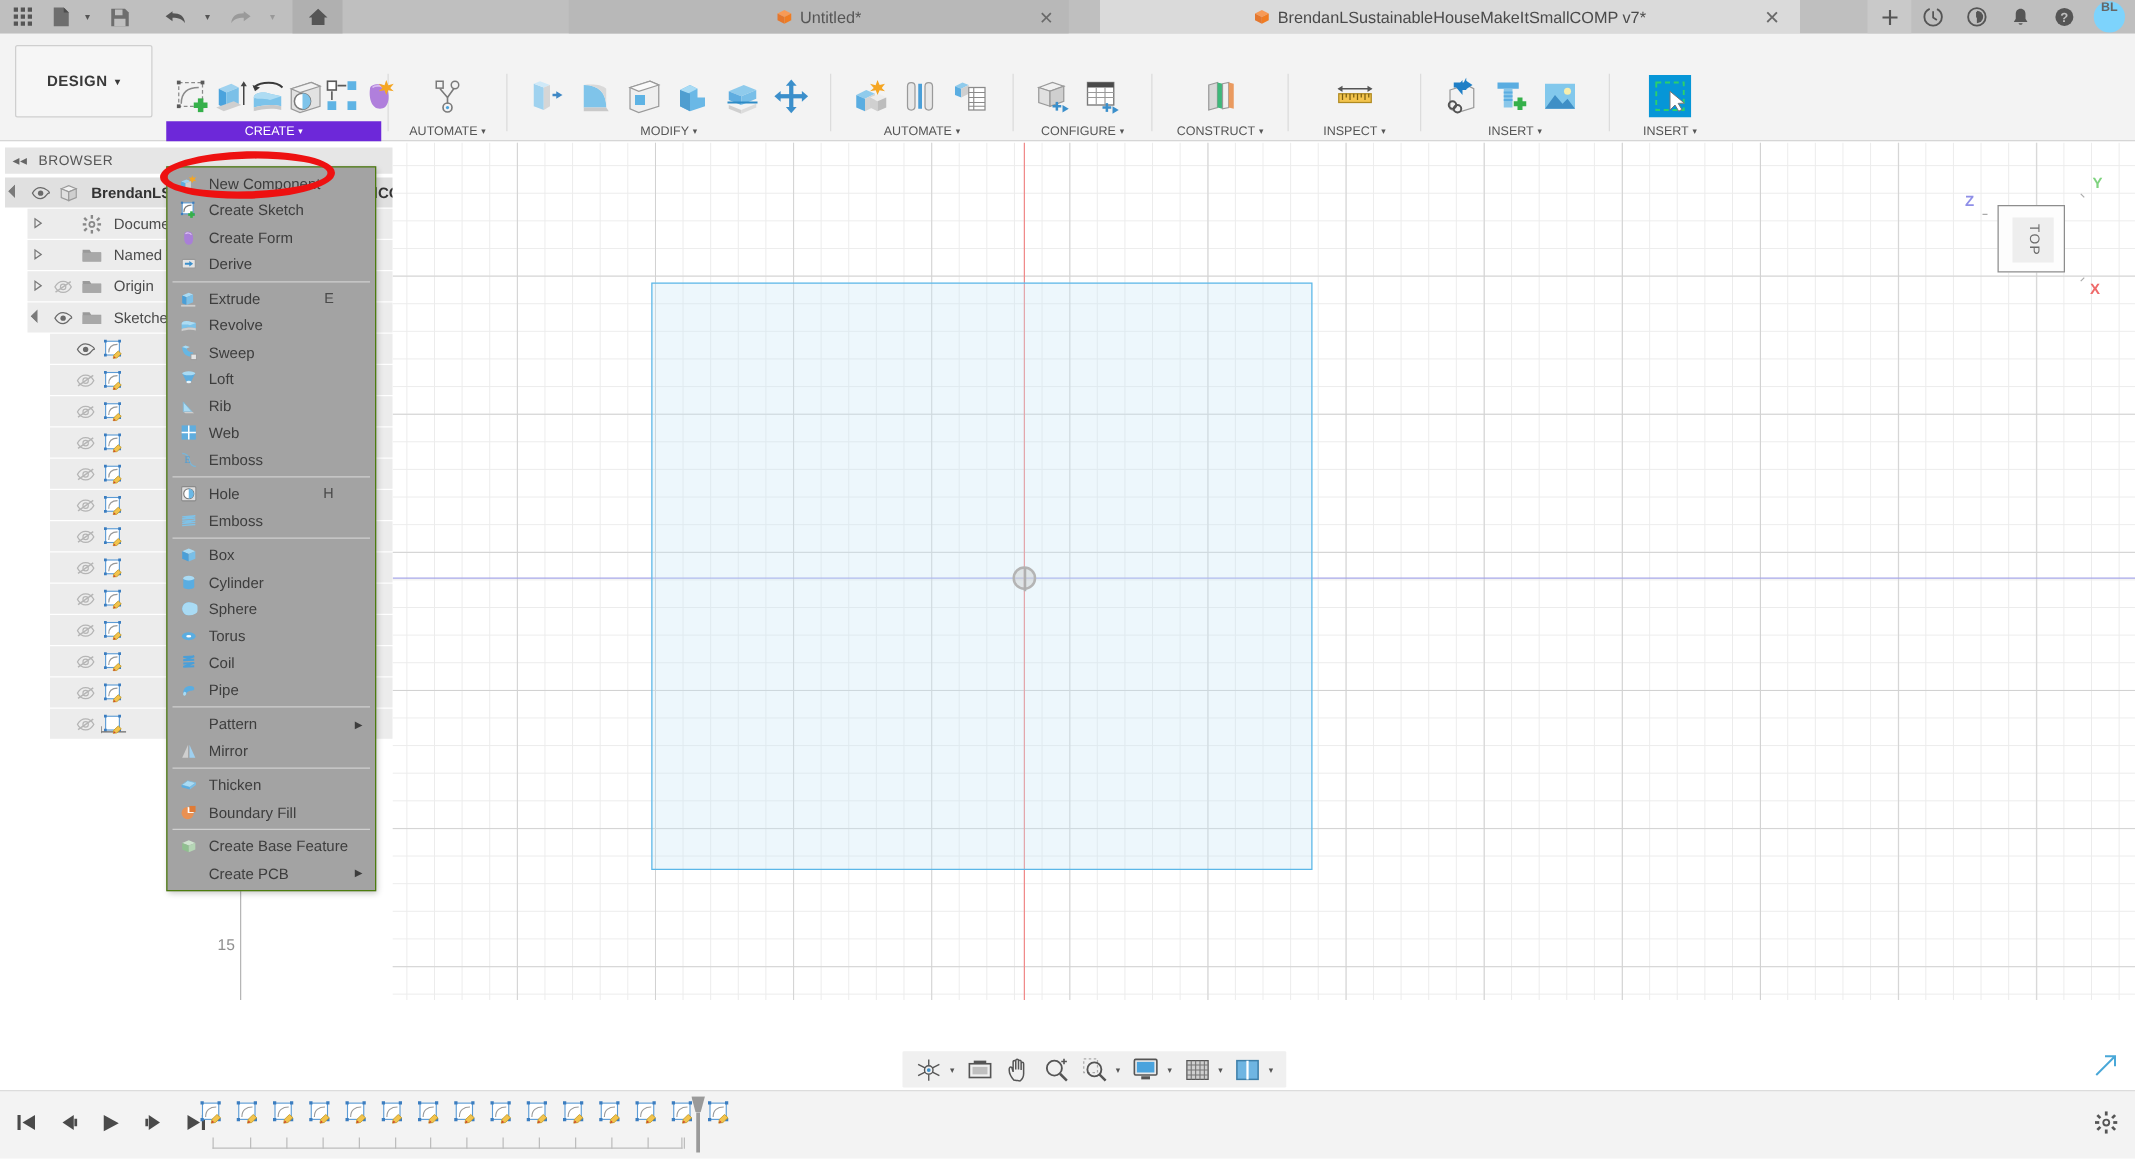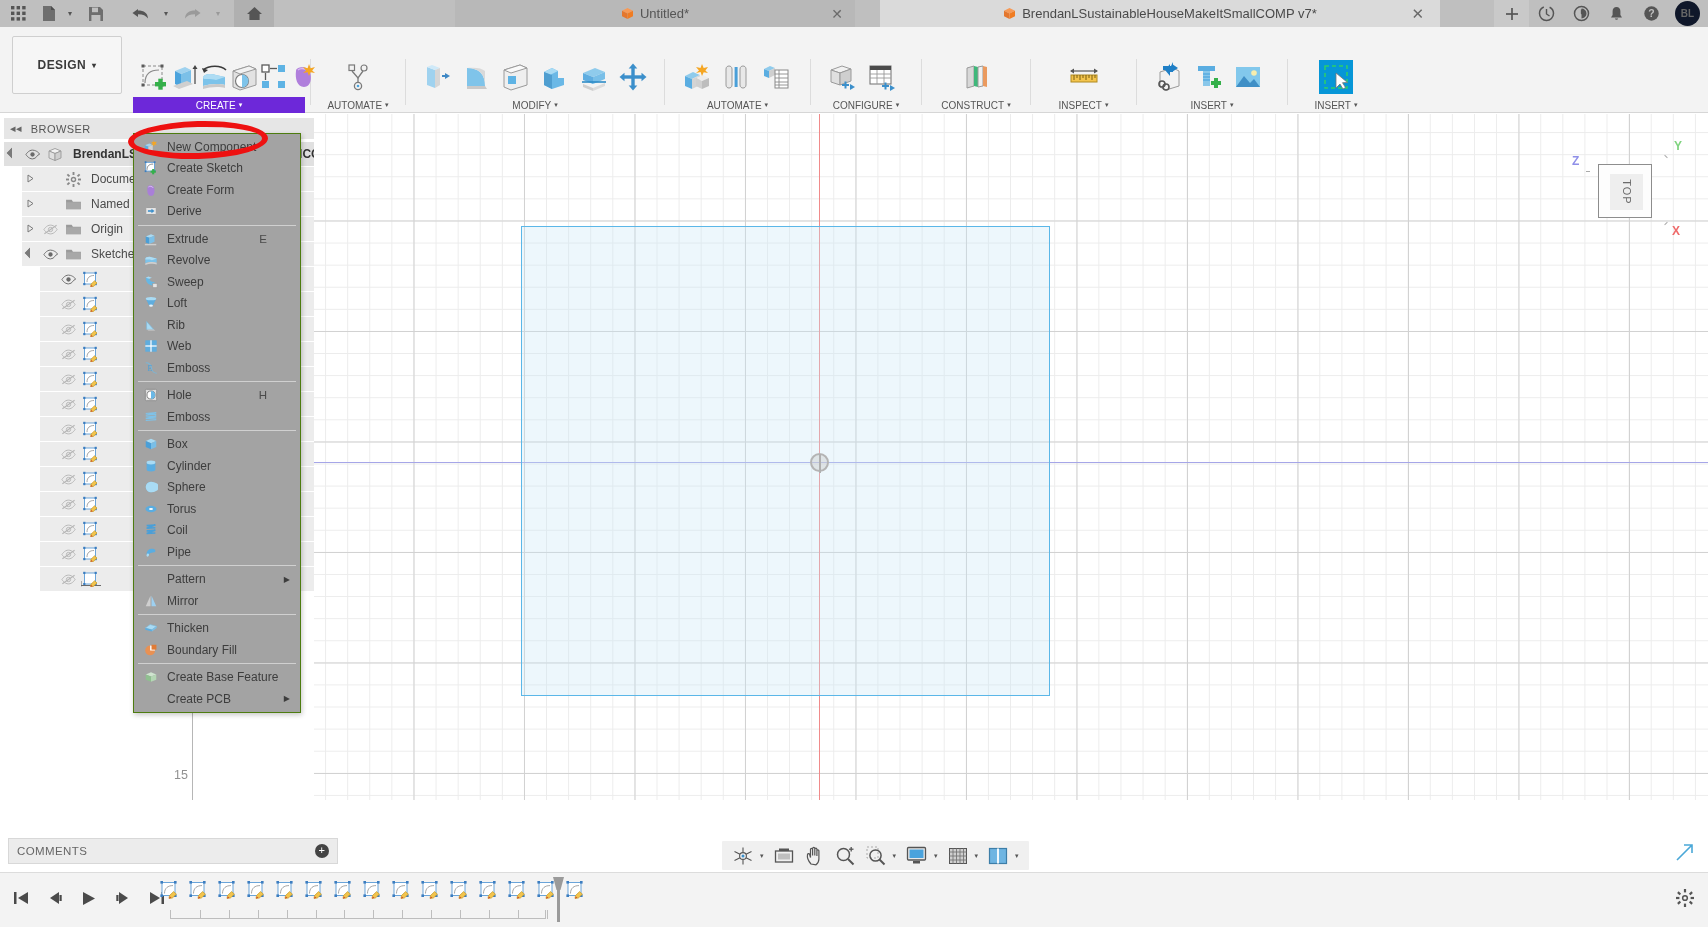--- a/index.html
+++ b/index.html
@@ -38,22 +38,22 @@
   }
   #doc-tab-active .tabclose {
     position:absolute; right:16px; top:5px; font-size:15px; color:#6a6a6a;
   }
   #tb-right {
     position:absolute; right:0; top:0; height:27px; display:flex; align-items:center;
   }
   #tb-right .tb-btn { width:35px; }
   #tb-plus { background:#c9c9c9; }
   #avatar {
-    width:25px; height:25px; border-radius:50%; background:#0f172a;
-    display:flex; align-items:center; justify-content:center;
+    width:25px; height:25px; border-radius:50%; background:#7dd3fc;
+    display:flex; justify-content:center;
     font-size:10px; color:#666; margin:0 8px 0 6px; font-weight:bold;
   }
   .cube-ico { width:13px; height:13px; display:inline-block; position:relative; margin-right:6px; vertical-align:-2px;}
 
   
   #ribbon {
     position:absolute; left:0; top:27px; width:1708px; height:86px;
     background:#f3f3f3; border-bottom:1px solid #d6d6d6;
   }
   #design-btn {
@@ -134,21 +134,21 @@
     background:rgba(200,230,245,.32); border:1.5px solid #5bb7e8;
   }
   #origin-pt {
     position:absolute; left:496px; top:339px; width:19px; height:19px;
     border-radius:50%; border:2.5px solid #b4b4b4; background:rgba(205,205,205,.45);
   }
   #origin-pt::after {
     content:""; position:absolute; left:7px; top:-1px; width:2px; height:19px; background:#b0b0b0;
   }
   .rtick {
-    position:absolute; right:0; font-size:12.5px; color:#909090; width:40px; text-align:right;margin-top:19px;
+    position:absolute; right:0; font-size:12.5px; color:#909090; width:40px; text-align:right;
   }
   #ruler-line { position:absolute; left:192px; top:520px; width:1px; height:280px; background:#b6b6b6; }
 
   
   #viewcube { position:absolute; right:24px; top:20px; width:118px; height:110px; }
   #vc-box {
     position:absolute; left:32px; top:30px; width:54px; height:54px;
     border:1.5px solid #8d8d8d; background:#fdfdfd;
   }
   #vc-inner {
@@ -1246,24 +1246,20 @@
     <span class="nvcaret">▾</span>
     <div class="nv">
       <svg width="20" height="18" viewBox="0 0 20 18">
           <rect x="1.5" y="1.5" width="17" height="15" fill="#6fb5e2" stroke="#3d7ea8" stroke-width="1.2"></rect>
           <line x1="10" y1="1.5" x2="10" y2="16.5" stroke="#fff" stroke-width="1.8"></line>
         </svg>
     </div>
     <span class="nvcaret">▾</span>
   </div>
 
-  <div id="comments">
-    <span>COMMENTS</span>
-    <span class="plus-badge">+</span>
-  </div>
 
   <div id="fit-ico">
     <svg width="19" height="19" viewBox="0 0 19 19">
         <path d="M2 17 L17 2 M9 2 h8 v8" stroke="#4aa8d8" stroke-width="1.6" fill="none"></path>
       </svg>
   </div>
 
   <div id="timeline">
     <div id="tl-playback">
       <div class="pb">

